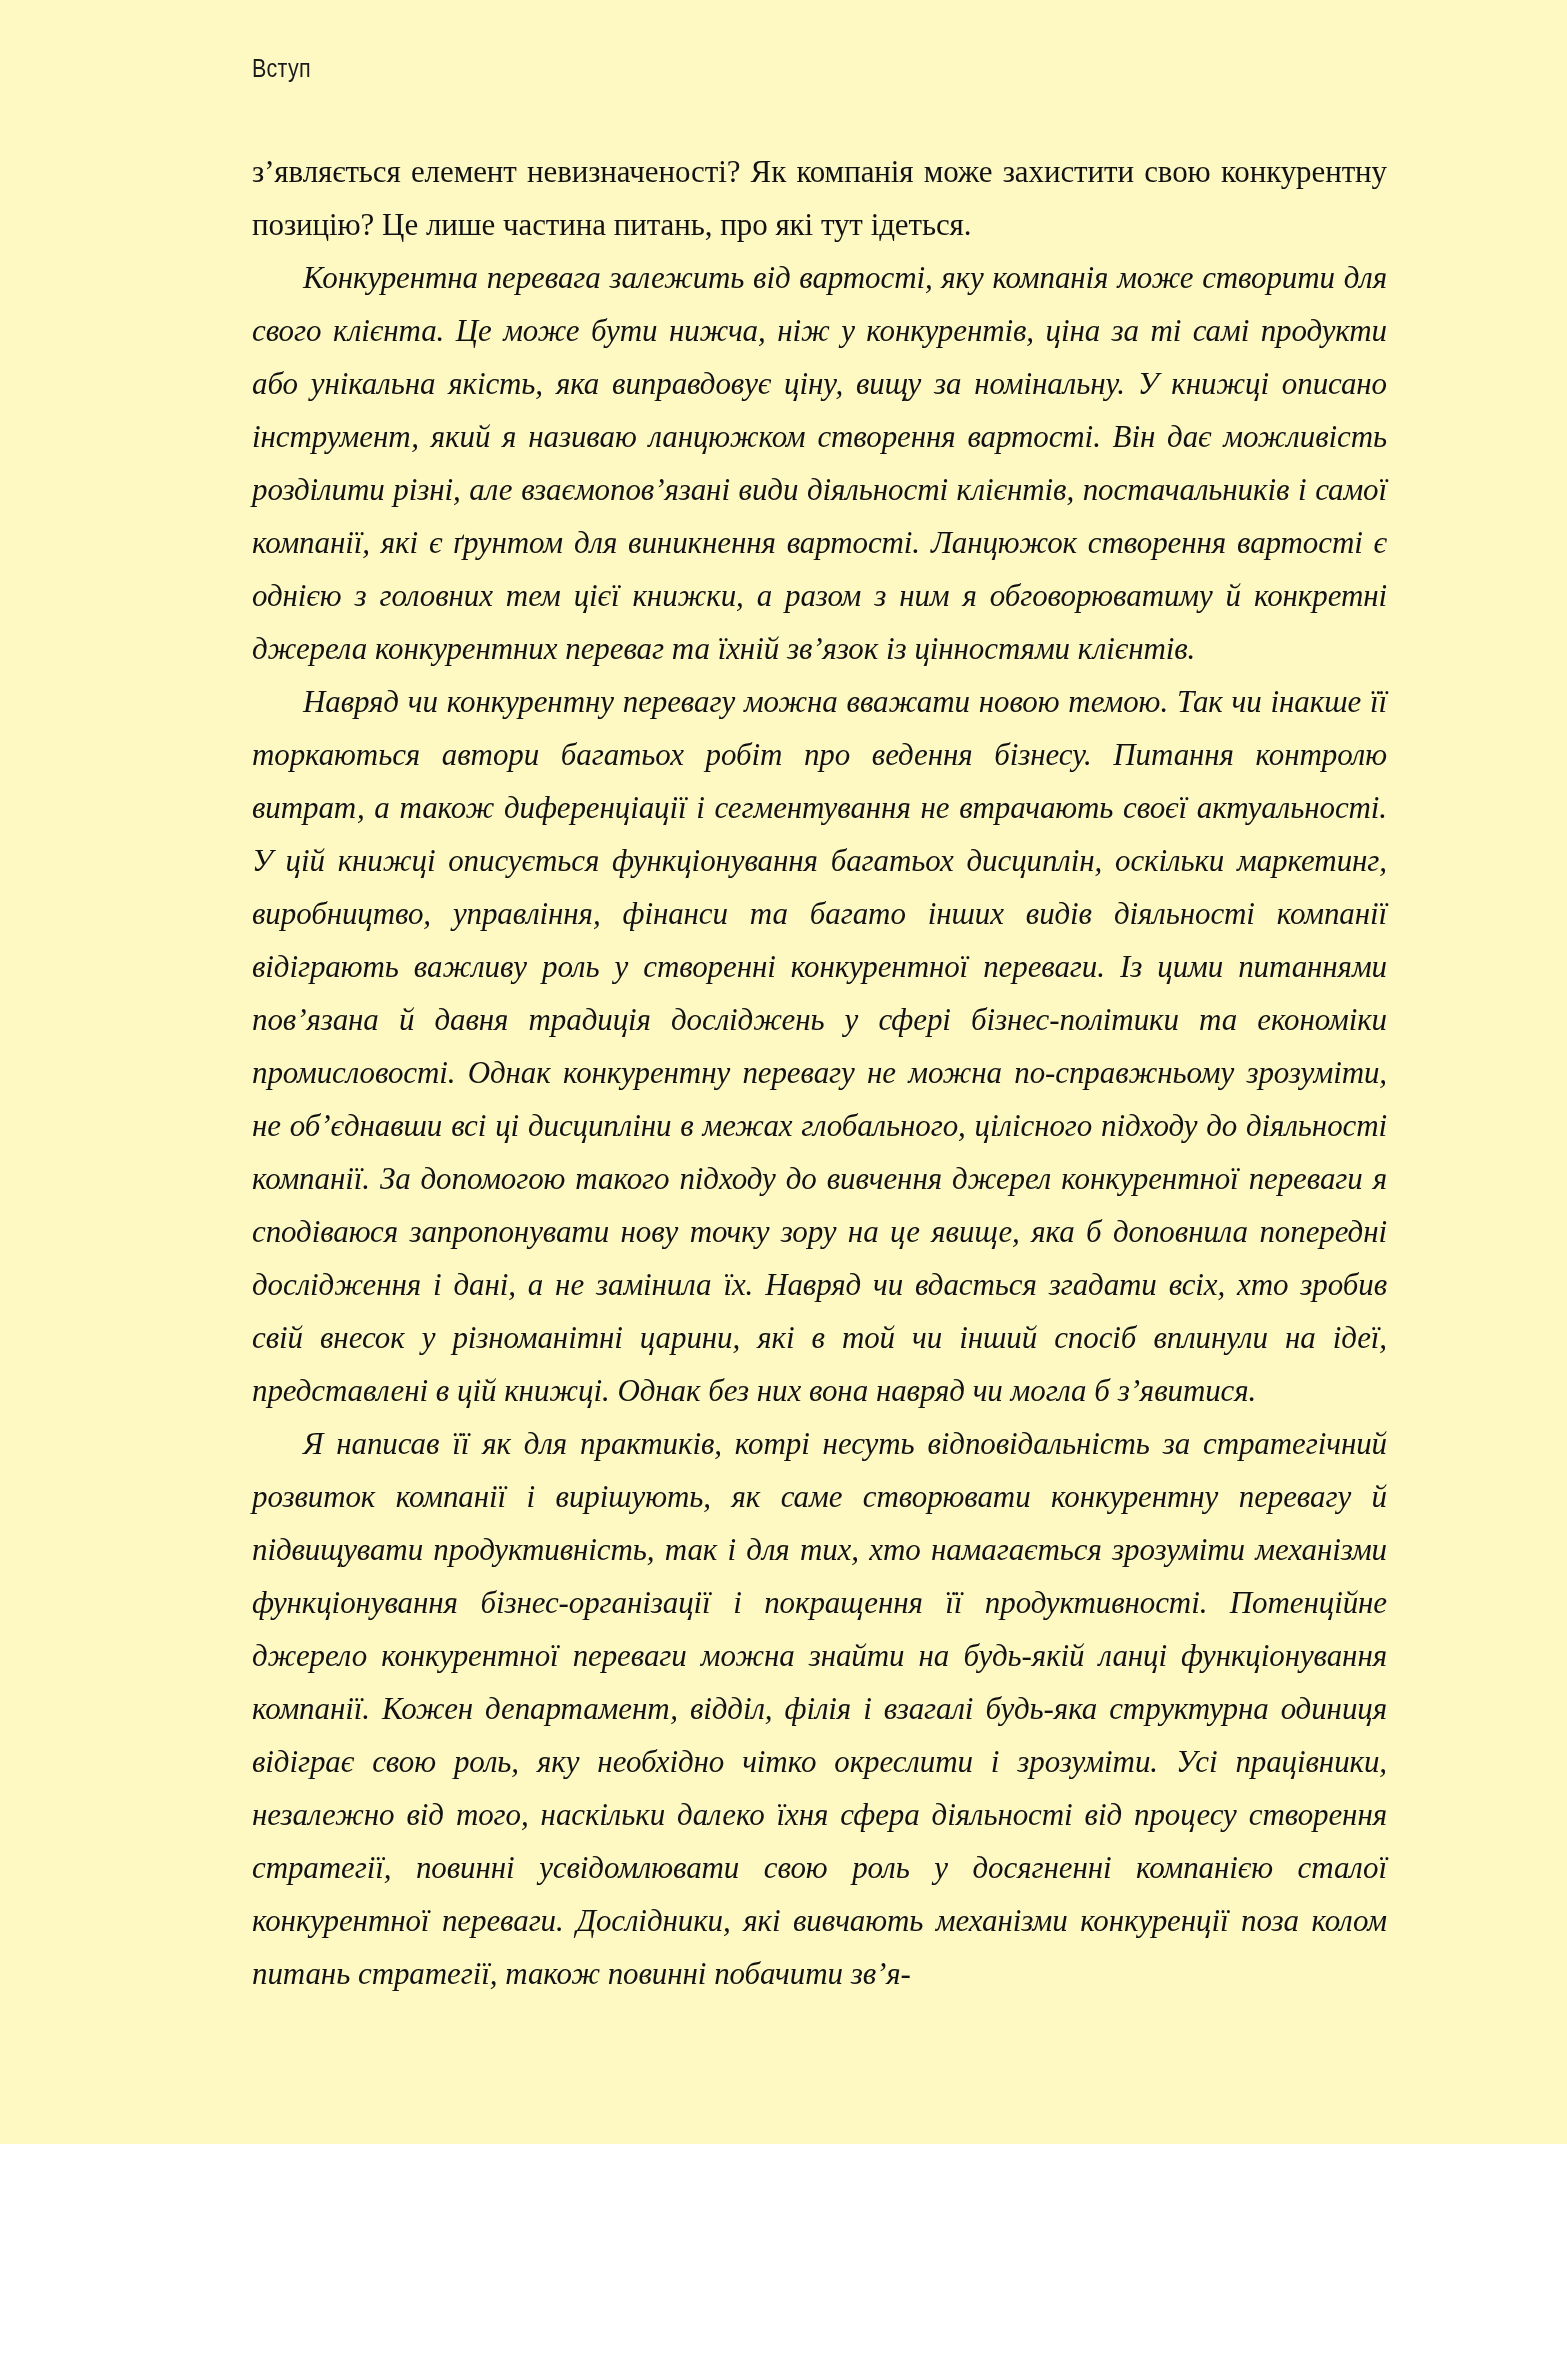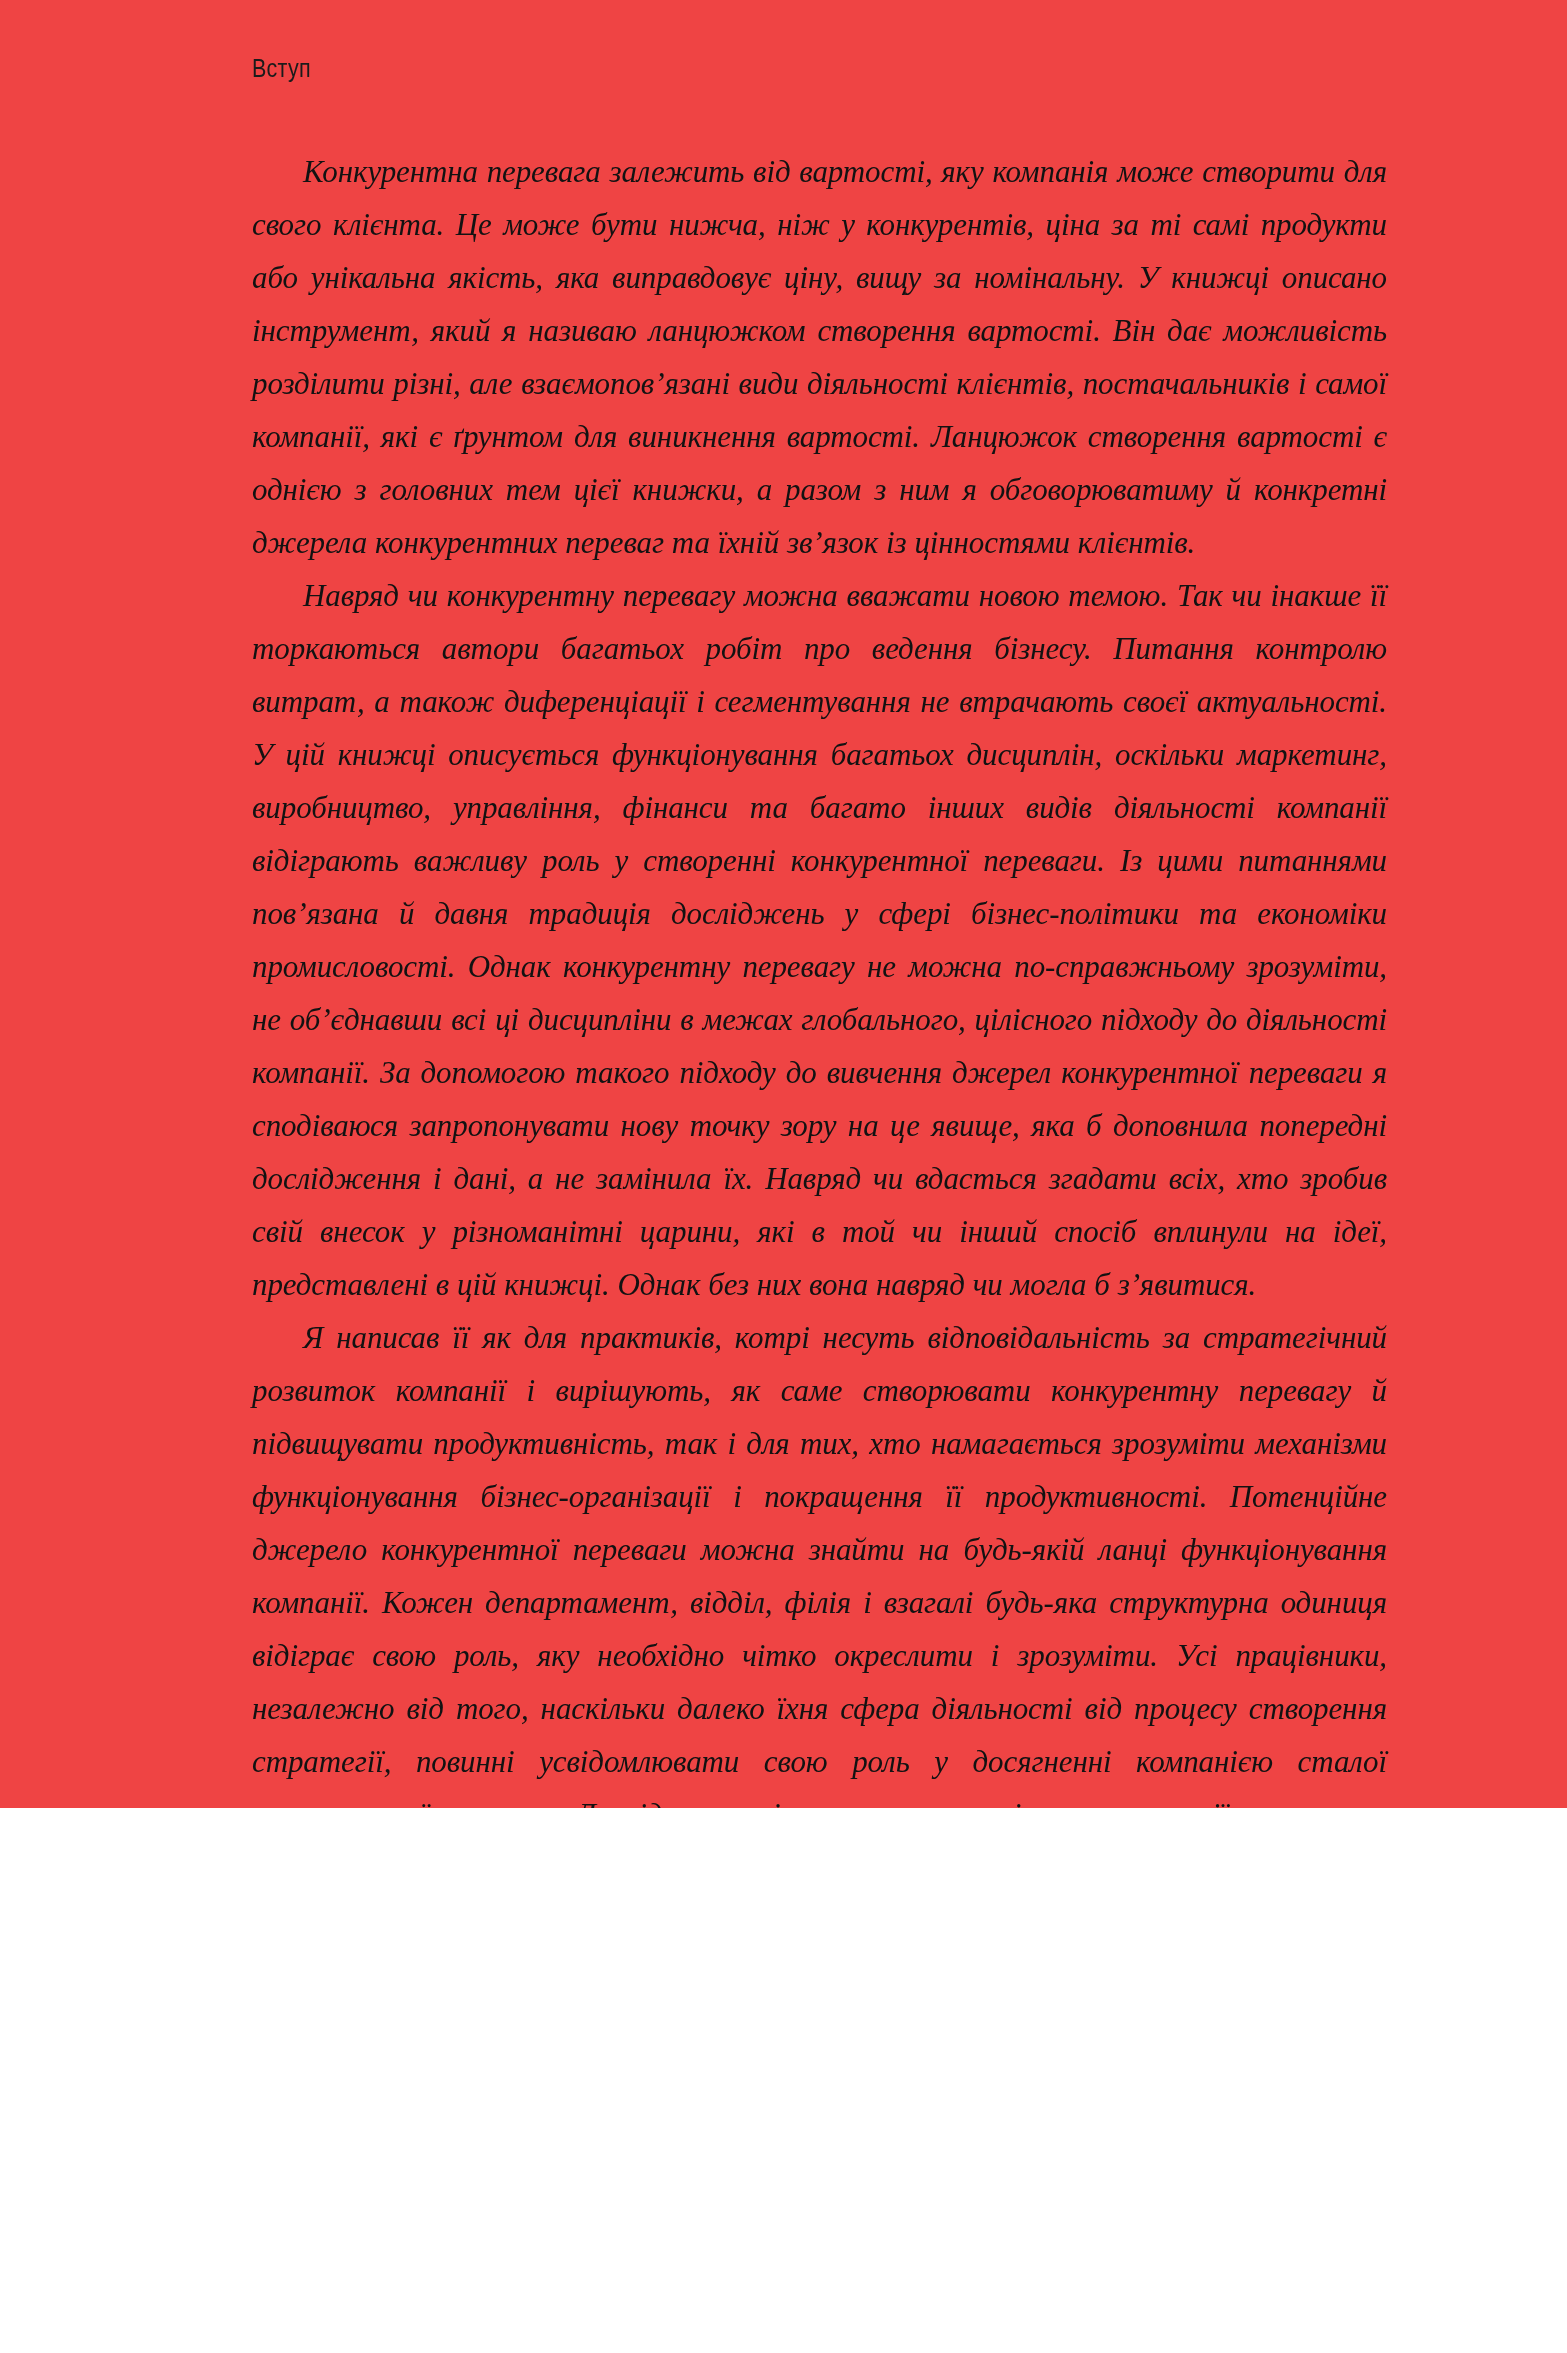--- a/index.html
+++ b/index.html
@@ -8,23 +8,23 @@
     padding: 0;
     background: #ffffff;
   }
   body {
     font-family: "Liberation Serif", "DejaVu Serif", serif;
     color: #111111;
   }
   .page {
     position: relative;
     width: 1568px;
-    height: 1808px;
+    height: 2144px;
     margin: 0 auto;
-    background: #ef4444;
+    background: #fef9c3;
     box-sizing: border-box;
     overflow: hidden;
   }
   .page-inner {
     position: absolute;
     left: 201px;
     top: 0;
     width: 1185px;
     height: 2354px;
   }
@@ -74,20 +74,21 @@
 </style>
 </head>
 <body>
 
 <div class="page">
   <div class="page-inner">
 
     <div class="running-head">Вступ</div>
 
     <div class="body-text">
+      <p>з’являється елемент невизначеності? Як компанія може захистити свою конкурентну позицію? Це лише частина питань, про які тут ідеться.</p>
       <p class="indent">Конкурентна перевага залежить від вартості, яку компанія може створити для свого клієнта. Це може бути нижча, ніж у конкурентів, ціна за ті самі продукти або унікальна якість, яка виправдовує ціну, вищу за номінальну. У книжці описано інструмент, який я називаю ланцюжком створення вартості. Він дає можливість розділити різні, але взаємопов’язані види діяльності клієнтів, постачальників і самої компанії, які є ґрунтом для виникнення вартості. Ланцюжок створення вартості є однією з головних тем цієї книжки, а разом з ним я обговорюватиму й конкретні джерела конкурентних переваг та їхній зв’язок із цінностями клієнтів.</p>
       <p class="indent">Навряд чи конкурентну перевагу можна вважати новою темою. Так чи інакше її торкаються автори багатьох робіт про ведення бізнесу. Питання контролю витрат, а також диференціації і сегментування не втрачають своєї актуальності. У цій книжці описується функціонування багатьох дисциплін, оскільки маркетинг, виробництво, управління, фінанси та багато інших видів діяльності компанії відіграють важливу роль у створенні конкурентної переваги. Із цими питаннями пов’язана й давня традиція досліджень у сфері бізнес-політики та економіки промисловості. Однак конкурентну перевагу не можна по-справжньому зрозуміти, не об’єднавши всі ці дисципліни в межах глобального, цілісного підходу до діяльності компанії. За допомогою такого підходу до вивчення джерел конкурентної переваги я сподіваюся запропонувати нову точку зору на це явище, яка б доповнила попередні дослідження і дані, а не замінила їх. Навряд чи вдасться згадати всіх, хто зробив свій внесок у різноманітні царини, які в той чи інший спосіб вплинули на ідеї, представлені в цій книжці. Однак без них вона навряд чи могла б з’явитися.</p>
       <p class="indent">Я написав її як для практиків, котрі несуть відповідальність за стратегічний розвиток компанії і вирішують, як саме створювати конкурентну перевагу й підвищувати продуктивність, так і для тих, хто намагається зрозуміти механізми функціонування бізнес-організації і покращення її продуктивності. Потенційне джерело конкурентної переваги можна знайти на будь-якій ланці функціонування компанії. Кожен департамент, відділ, філія і взагалі будь-яка структурна одиниця відіграє свою роль, яку необхідно чітко окреслити і зрозуміти. Усі працівники, незалежно від того, наскільки далеко їхня сфера діяльності від процесу створення стратегії, повинні усвідомлювати свою роль у досягненні компанією сталої конкурентної переваги. Дослідники, які вивчають механізми конкуренції поза колом питань стратегії, також повинні побачити зв’я-</p>
     </div>
 
     <div class="page-number">16</div>
 
   </div>
 </div>
 

